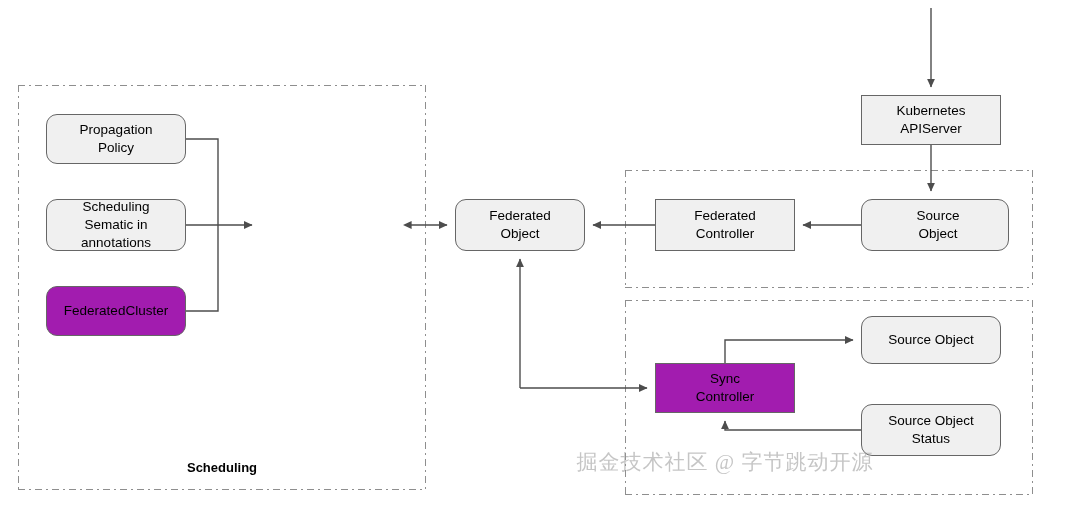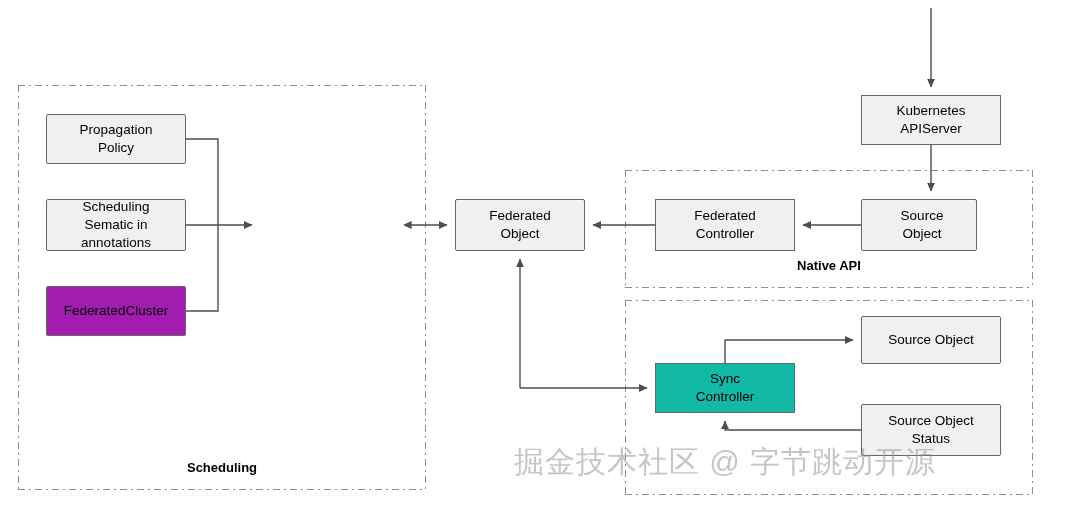--- a/index.html
+++ b/index.html
@@ -57,42 +57,41 @@
     border: 1.3px solid #666666;
     display: flex;
     align-items: center;
     justify-content: center;
     text-align: center;
     font-size: 13.5px;
     color: #000000;
     line-height: 1.32;
     padding: 2px 6px;
   }
-  .node.rounded { border-radius: 2px; text-align: center; }
+  .node.rounded { border-radius: 11px; text-align: center; }
   .node.sharp  { border-radius: 0; }
   .watermark {
     position: absolute;
-    font-size: 30px;
+    font-size: 21px;
     color: rgba(150,150,150,0.55);
     white-space: nowrap;
     letter-spacing: 1px;
-    font-family: Liberation Sans, sans-serif;
+    font-family: Liberation Serif, serif;
     pointer-events: none;
   }
 </style>
 </head>
 <body>
 
 <div id="canvas">
 
   <div class="group-box" id="grp-scheduling" style="left: 18px; top: 85px; width: 408px; height: 405px;"></div>
   <div class="group-label" id="lbl-scheduling" style="left: 18px; width: 408px; top: 460px;">Scheduling</div>
 
   <div class="group-box" id="grp-native_api" style="left: 625px; top: 170px; width: 408px; height: 118px;"></div>
-  <div class="group-label" id="lbl-native_api" style="left: 625px; width: 408px; top: 258px;">Native API</div>
 
   <div class="group-box" id="grp-syncing" style="left: 625px; top: 300px; width: 408px; height: 195px;"></div>
 
   <svg class="wires" viewBox="0 0 1080 510">
     <defs>
       <marker id="arrowEnd" markerWidth="9" markerHeight="9" refX="8" refY="4.5" orient="auto" markerUnits="userSpaceOnUse">
         <path d="M0,0.6 L8.6,4.5 L0,8.4 z" fill="#4d4d4d"></path>
       </marker>
       <marker id="arrowStart" markerWidth="9" markerHeight="9" refX="0.6" refY="4.5" orient="auto-start-reverse" markerUnits="userSpaceOnUse">
         <path d="M0,0.6 L8.6,4.5 L0,8.4 z" fill="#4d4d4d"></path>
@@ -133,27 +132,27 @@
     </div>
   <div class="node rounded" id="node-federated_cluster" style="left: 46px; top: 286px; width: 140px; height: 50px; background: #a21caf; border-color: rgb(102, 102, 102);">
       <span>FederatedCluster</span>
     </div>
   <div class="node rounded" id="node-federated_object" style="left: 455px; top: 199px; width: 130px; height: 52px; background: rgb(240, 240, 240); border-color: rgb(102, 102, 102);">
       <span>Federated<br>Object</span>
     </div>
   <div class="node sharp" id="node-federated_controller" style="left: 655px; top: 199px; width: 140px; height: 52px; background: rgb(240, 240, 240); border-color: rgb(102, 102, 102);">
       <span>Federated<br>Controller</span>
     </div>
-  <div class="node rounded" id="node-source_object_api" style="left: 861px; top: 199px; width: 116px; height: 52px; background: rgb(240, 240, 240); border-color: rgb(102, 102, 102); padding-left: 12px;">
+  <div class="node rounded" id="node-source_object_api" style="left: 861px; top: 199px; width: 148px; height: 52px; background: rgb(240, 240, 240); border-color: rgb(102, 102, 102); padding-left: 12px;">
       <span>Source<br>Object</span>
     </div>
   <div class="node sharp" id="node-kubernetes_apiserver" style="left: 861px; top: 95px; width: 140px; height: 50px; background: rgb(240, 240, 240); border-color: rgb(102, 102, 102); align-items: center;">
       <span>Kubernetes<br>APIServer</span>
     </div>
-  <div class="node sharp" id="node-sync_controller" style="left: 655px; top: 363px; width: 140px; height: 50px; background: #14b8a6; border-color: rgb(102, 102, 102);">
+  <div class="node sharp" id="node-sync_controller" style="left: 655px; top: 363px; width: 140px; height: 50px; background: #a21caf; border-color: rgb(102, 102, 102);">
       <span>Sync<br>Controller</span>
     </div>
   <div class="node rounded" id="node-source_object_sync" style="left: 861px; top: 316px; width: 140px; height: 48px; background: rgb(240, 240, 240); border-color: rgb(102, 102, 102);">
       <span>Source Object</span>
     </div>
   <div class="node rounded" id="node-source_object_status" style="left: 861px; top: 404px; width: 140px; height: 52px; background: rgb(240, 240, 240); border-color: rgb(102, 102, 102);">
       <span>Source Object<br>Status</span>
     </div>
 
   <div class="watermark" id="watermark-el" style="left: 725px; top: 462px; transform: translate(-50%, -50%);">掘金技术社区 @ 字节跳动开源</div>

